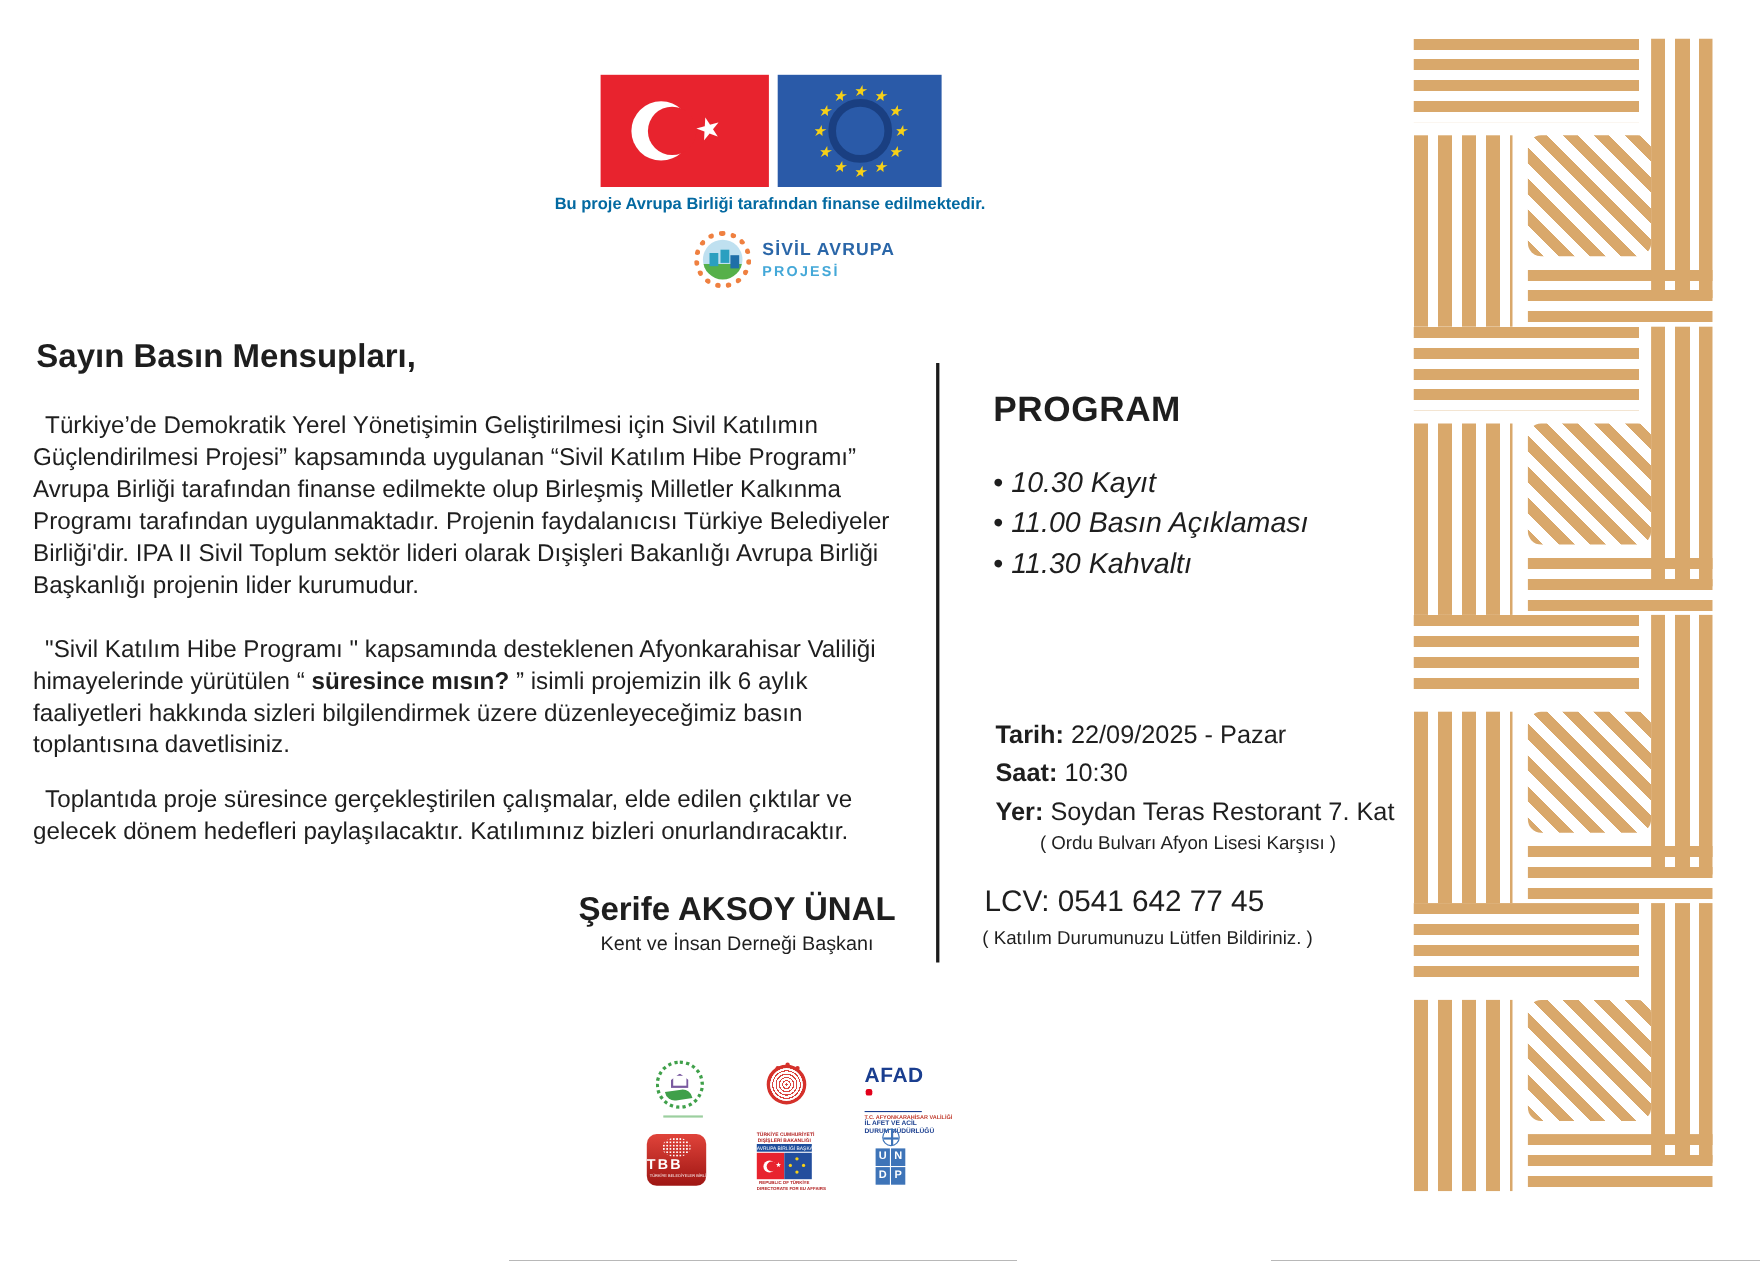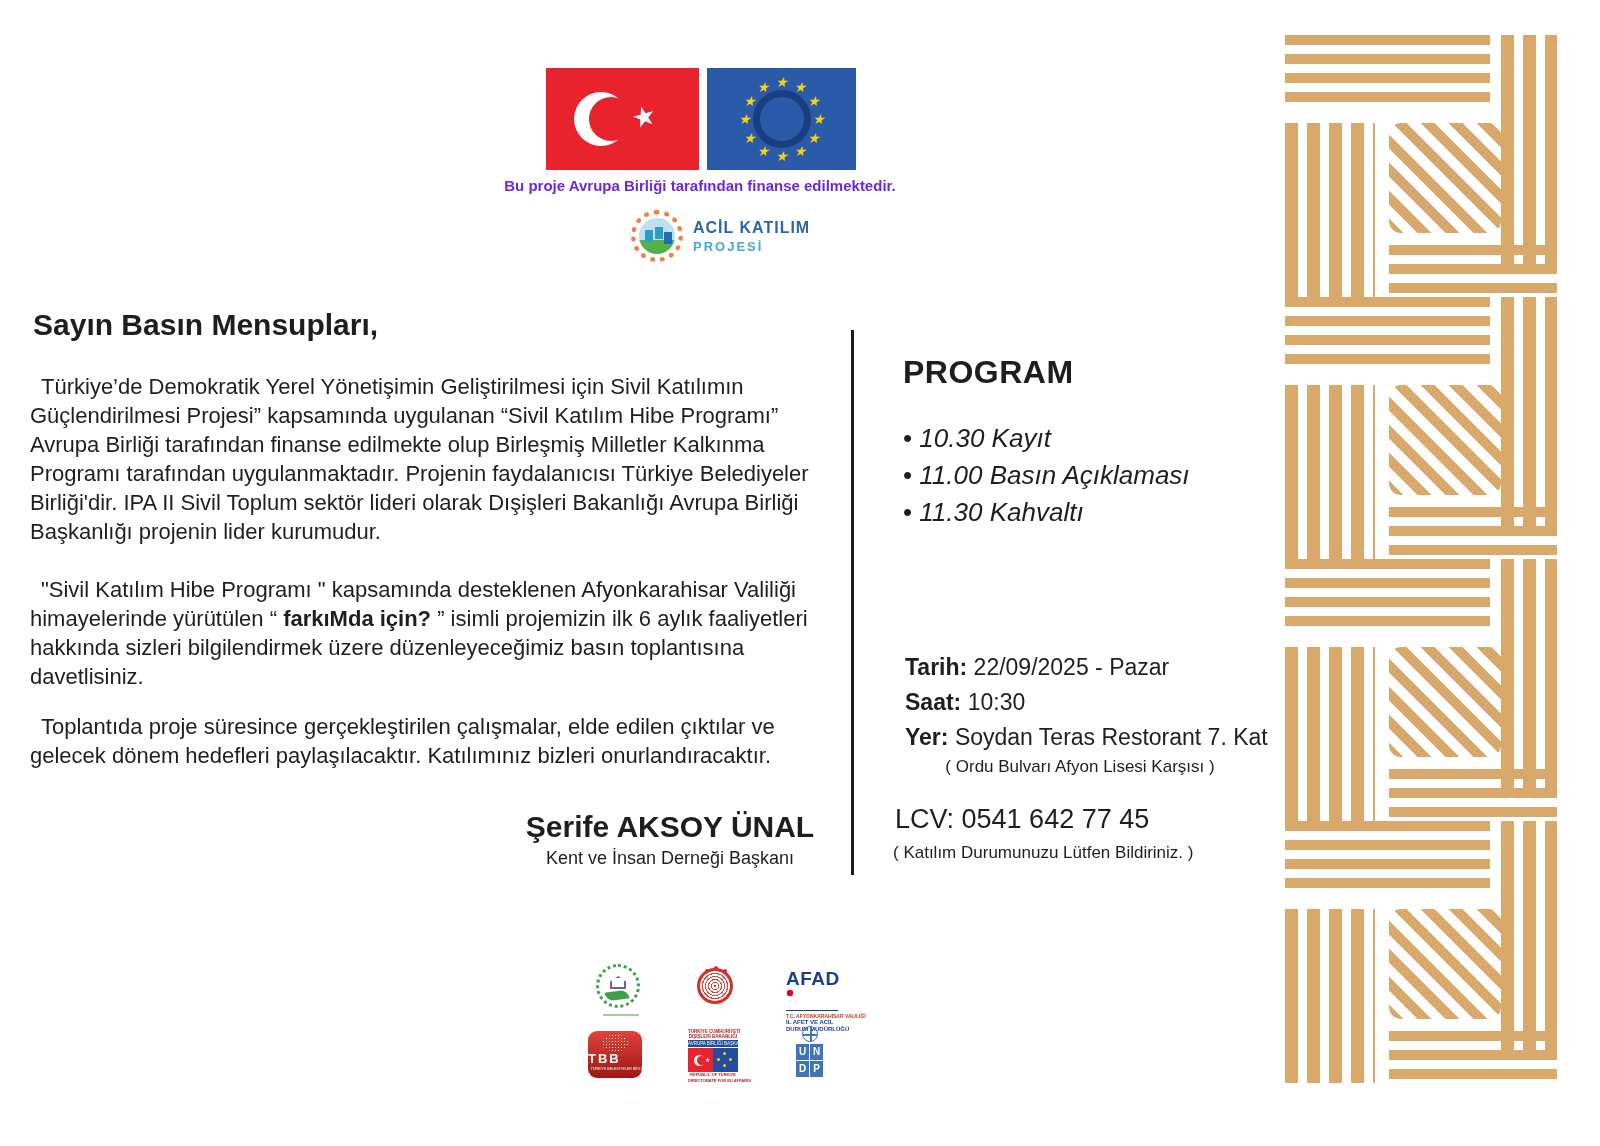--- a/index.html
+++ b/index.html
@@ -17,21 +17,21 @@
   .flag{position:absolute;top:68px;height:102px;}
   .flag-tr{left:546px;width:153px;background:var(--flag-red);}
   .crescent-outer{position:absolute;left:28px;top:24px;width:54px;height:54px;background:#fff;border-radius:50%;}
   .crescent-inner{position:absolute;left:43px;top:29px;width:44px;height:44px;background:var(--flag-red);border-radius:50%;}
   .tr-star{position:absolute;left:86px;top:36px;color:#fff;font-size:27px;line-height:27px;transform:rotate(-15deg);}
   .flag-eu{left:707px;width:149px;background:var(--eu-blue);}
   .eu-ring{position:absolute;left:50%;top:50%;width:58px;height:58px;margin:-29px 0 0 -29px;border:7px solid rgba(13,42,96,.55);border-radius:50%;}
   .eu-star{position:absolute;left:50%;top:50%;width:16px;height:16px;line-height:16px;margin:-8px 0 0 -8px;text-align:center;
     color:var(--star-gold);font-size:14px;
     transform:rotate(var(--a)) translateY(-37px) rotate(calc(var(--a) * -1));}
-  .funding-note{position:absolute;left:420px;top:177px;width:560px;text-align:center;font-size:15px;font-weight:600;color:#6d28d9;}
+  .funding-note{position:absolute;left:420px;top:177px;width:560px;text-align:center;font-size:15px;font-weight:600;color:#0369a1;}
 
   
   .project-logo{position:absolute;left:631px;top:210px;width:170px;height:56px;}
   .pl-icon{position:absolute;left:0;top:0;width:52px;height:52px;border:5px dotted #EF8040;border-radius:50%;}
   .pl-globe{position:absolute;left:3px;top:3px;width:36px;height:36px;border-radius:50%;overflow:hidden;background:linear-gradient(#BFE0F0 60%,#56B04A 60%);}
   .pl-city{position:absolute;left:6px;top:12px;width:8px;height:12px;background:#2A9FC0;box-shadow:10px -3px 0 #2A9FC0, 19px 2px 0 #1F6FA8;}
   .pl-text{position:absolute;left:62px;top:9px;white-space:nowrap;}
   .pl-line1{display:block;font-size:16px;font-weight:700;color:var(--logo-blue);letter-spacing:1px;}
   .pl-line2{display:block;font-size:13px;font-weight:700;color:var(--logo-lightblue);letter-spacing:2px;margin-top:2px;}
 
@@ -145,28 +145,28 @@
   </div>
   <div class="funding-note">Bu proje Avrupa Birliği tarafından finanse edilmektedir.</div>
 
   <div class="project-logo">
     <div class="pl-icon">
       <div class="pl-globe">
           <div class="pl-city"></div>
         </div>
     </div>
     <div class="pl-text">
-      <span class="pl-line1">ACİL KATILIM</span>
+      <span class="pl-line1">SİVİL AVRUPA</span>
       <span class="pl-line2">PROJESİ</span>
     </div>
   </div>
 
   <h1 class="salutation">Sayın Basın Mensupları,</h1>
   <p class="para p1">Türkiye’de Demokratik Yerel Yönetişimin Geliştirilmesi için Sivil Katılımın Güçlendirilmesi Projesi” kapsamında uygulanan “Sivil Katılım Hibe Programı” Avrupa Birliği tarafından finanse edilmekte olup Birleşmiş Milletler Kalkınma Programı tarafından uygulanmaktadır. Projenin faydalanıcısı Türkiye Belediyeler Birliği'dir. IPA II Sivil Toplum sektör lideri olarak Dışişleri Bakanlığı Avrupa Birliği Başkanlığı projenin lider kurumudur.</p>
-  <p class="para p2"><span>"Sivil Katılım Hibe Programı " kapsamında desteklenen Afyonkarahisar Valiliği himayelerinde yürütülen “ </span><b>farkıMda için?</b><span> ” isimli projemizin ilk 6 aylık faaliyetleri hakkında sizleri bilgilendirmek üzere düzenleyeceğimiz basın toplantısına davetlisiniz.</span></p>
+  <p class="para p2"><span>"Sivil Katılım Hibe Programı " kapsamında desteklenen Afyonkarahisar Valiliği himayelerinde yürütülen “ </span><b>süresince mısın?</b><span> ” isimli projemizin ilk 6 aylık faaliyetleri hakkında sizleri bilgilendirmek üzere düzenleyeceğimiz basın toplantısına davetlisiniz.</span></p>
   <p class="para p3">Toplantıda proje süresince gerçekleştirilen çalışmalar, elde edilen çıktılar ve gelecek dönem hedefleri paylaşılacaktır. Katılımınız bizleri onurlandıracaktır.</p>
 
   <div class="signature">
     <div class="sig-name">Şerife AKSOY ÜNAL</div>
     <div class="sig-title">Kent ve İnsan Derneği Başkanı</div>
   </div>
 
   <div class="divider"></div>
 
   <h2 class="program-title">PROGRAM</h2>

